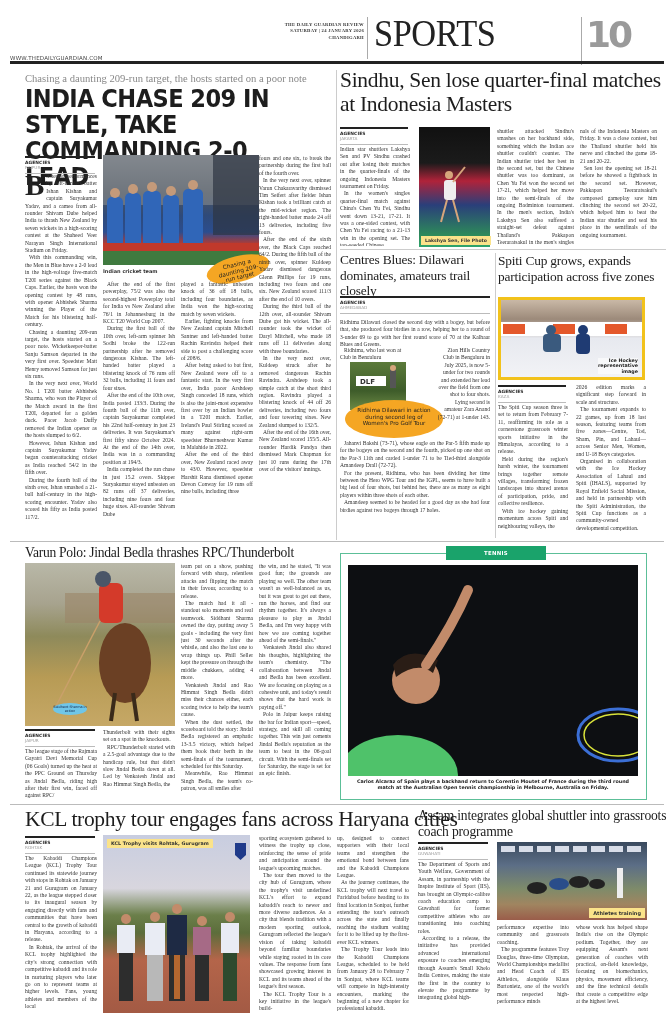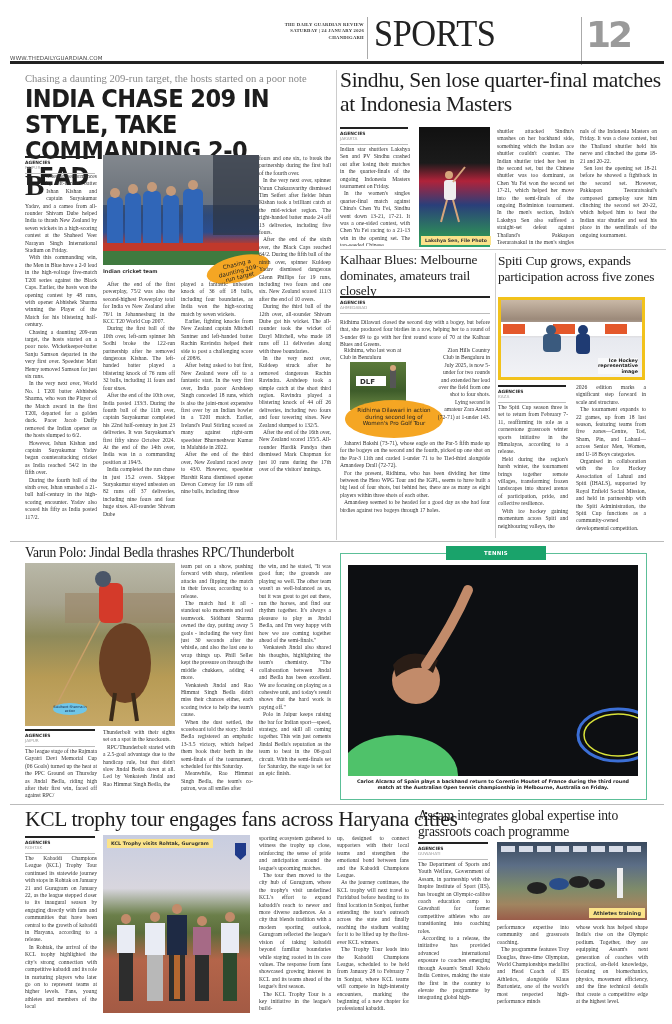--- a/index.html
+++ b/index.html
@@ -24,21 +24,21 @@
 
 <div class="abs sans" style="left:10px;top:55px;font-size:5.5px;color:#444;letter-spacing:.2px">WWW.THEDAILYGUARDIAN.COM</div>
 <div class="abs serif" style="left:260px;top:22px;width:104px;text-align:right;font-size:4.6px;line-height:6.4px;color:#333;font-weight:bold;letter-spacing:.3px">
   <div>THE DAILY GUARDIAN REVIEW</div>
   <div>SATURDAY | 24 JANUARY 2026</div>
   <div>CHANDIGARH</div>
 </div>
 <div class="abs" style="left:367px;top:17px;width:1px;height:42px;background:#aaa"></div>
 <div class="abs serif" style="left:374px;top:14px;font-size:37px;line-height:40px;color:#222;letter-spacing:-.5px;transform:scaleX(.93);transform-origin:left">SPORTS</div>
 <div class="abs" style="left:581px;top:17px;width:1px;height:48px;background:#aaa"></div>
-<div class="abs sans" style="left:586px;top:13px;font-size:36px;font-weight:bold;color:#9a9a9a;line-height:44px;letter-spacing:-3px">12</div>
+<div class="abs sans" style="left:586px;top:13px;font-size:36px;font-weight:bold;color:#9a9a9a;line-height:44px;letter-spacing:-3px">10</div>
 <div class="abs" style="left:10px;top:61px;width:654px;height:3px;background:#222"></div>
 
 <div class="abs serif" style="left:25px;top:73px;font-size:10.6px;color:#888;white-space:nowrap">Chasing a daunting 209-run target, the hosts started on a poor note</div>
 <div class="abs sans" style="left:25px;top:86px;width:300px;font-size:24.5px;line-height:26px;font-weight:bold;color:#1d1d1d;letter-spacing:-.6px;transform:scaleX(.92);transform-origin:left">INDIA CHASE 209 IN STYLE, TAKE COMMANDING 2-0 LEAD</div>
 
 <div class="abs byline" style="left:25px;top:156px;width:70px">
   <div class="ag">AGENCIES</div>
   <div class="loc">RAIPUR</div>
   <div class="rule"></div>
 </div>
@@ -123,21 +123,21 @@
 <div class="abs body-text" style="left:497px;top:128px;width:77px;height:118px">
   <p style="text-indent:0">shuttler attacked Sindhu's smashes on her backhand side, something which the Indian ace shuttler couldn't counter. The Indian shuttler tried her best in the second set, but the Chinese shuttler was too dominant, as Chen Yu Fei won the second set 17-21, which helped her move into the semi-finals of the ongoing Badminton tournament. In the men's section, India's Lakshya Sen also suffered a straight-set defeat against Thailand's Pakkapon Teeraratsakul in the men's singles quarterfi-</p>
 </div>
 <div class="abs body-text" style="left:580px;top:128px;width:77px;height:118px">
   <p style="text-indent:0">nals of the Indonesia Masters on Friday. It was a close contest, but the Thailand shuttler held his nerve and clinched the game 18-21 and 20-22.</p>
   <p>Sen lost the opening set 18-21 before he showed a fightback in the second set. However, Pakkapon Teeraratsakul's composed gameplay saw him clinching the second set 20-22, which helped him to beat the Indian star shuttler and seal his place in the semifinals of the ongoing tournament.</p>
 </div>
 
 <div class="hline" style="left:340px;top:249px;width:326px"></div>
 
-<div class="abs serif" style="left:340px;top:252px;width:152px;font-size:13.4px;line-height:15.5px;color:#1d1d1d;letter-spacing:-.2px">Kalhaar Blues: Melbourne dominates, amateurs trail closely</div>
+<div class="abs serif" style="left:340px;top:252px;width:152px;font-size:13.4px;line-height:15.5px;color:#1d1d1d;letter-spacing:-.2px">Centres Blues: Dilawari dominates, amateurs trail closely</div>
 <div class="abs byline" style="left:340px;top:296px;width:150px">
   <div class="ag">AGENCIES</div>
   <div class="loc">AHMEDABAD</div>
   <div class="rule"></div>
 </div>
 <div class="abs body-text" style="left:340px;top:319px;width:150px;height:30px">
   <p style="text-indent:0">Ridhima Dilawari closed the second day with a bogey, but before that, she produced four birdies in a row, helping her to a round of 3-under 69 to go with her first round score of 70 at the Kalhaar Blues and Greens.</p>
 </div>
 <div class="abs body-text" style="left:340px;top:347px;width:66px;height:12px;text-align:left">
   <p>Ridhima, who last won at Club in Bengaluru</p>
@@ -296,21 +296,21 @@
   <p style="text-indent:0">sporting ecosystem gathered to witness the trophy up close, reinforcing the sense of pride and anticipation around the league's upcoming matches.</p>
   <p>The tour then moved to the city hub of Gurugram, where the trophy's visit underlined KCL's effort to expand kabaddi's reach to newer and more diverse audiences. As a city that blends tradition with a modern sporting outlook, Gurugram reflected the league's vision of taking kabaddi beyond familiar boundaries while staying rooted in its core values. The response from fans showcased growing interest in KCL and its teams ahead of the league's first season.</p>
   <p>The KCL Trophy Tour is a key initiative in the league's build-</p>
 </div>
 <div class="abs body-text" style="left:337px;top:835px;width:72px;height:185px">
   <p style="text-indent:0">up, designed to connect supporters with their local teams and strengthen the emotional bond between fans and the Kabaddi Champions League.</p>
   <p>As the journey continues, the KCL trophy will next travel to Faridabad before heading to its final location in Sonipat, further extending the tour's outreach across the state and finally reaching the stadium waiting for it to be lifted up by the first-ever KCL winners.</p>
   <p>The Trophy Tour leads into the Kabaddi Champions League, scheduled to be held from January 28 to February 7 in Sonipat, where KCL teams will compete in high-intensity encounters, marking the beginning of a new chapter for professional kabaddi.</p>
 </div>
 
-<div class="abs serif" style="left:418px;top:808px;width:250px;font-size:13.6px;line-height:15.5px;color:#1d1d1d;letter-spacing:-.2px">Assam integrates global expertise into grassroots coach programme</div>
+<div class="abs serif" style="left:418px;top:808px;width:250px;font-size:13.6px;line-height:15.5px;color:#1d1d1d;letter-spacing:-.2px">Assam integrates global shuttler into grassroots coach programme</div>
 <div class="abs byline" style="left:418px;top:842px;width:70px">
   <div class="ag">AGENCIES</div>
   <div class="loc">GUWAHATI</div>
   <div class="rule"></div>
 </div>
 <div class="abs body-text" style="left:418px;top:861px;width:72px;height:160px">
   <p style="text-indent:0">The Department of Sports and Youth Welfare, Government of Assam, in partnership with the Inspire Institute of Sport (IIS), has brought an Olympic-calibre coach education camp to Guwahati for former competitive athletes who are transitioning into coaching roles.</p>
   <p>According to a release, the initiative has provided advanced international exposure to coaches emerging through Assam's Small Khelo India Centres, making the state the first in the country to elevate the programme by integrating global high-</p>
 </div>
 <div class="abs photo" style="left:497px;top:842px;width:150px;height:78px;background:linear-gradient(180deg,#3a4a5e 0%,#5c6e86 30%,#7e8b6a 60%,#a08560 80%,#9a5d4a 100%)">

